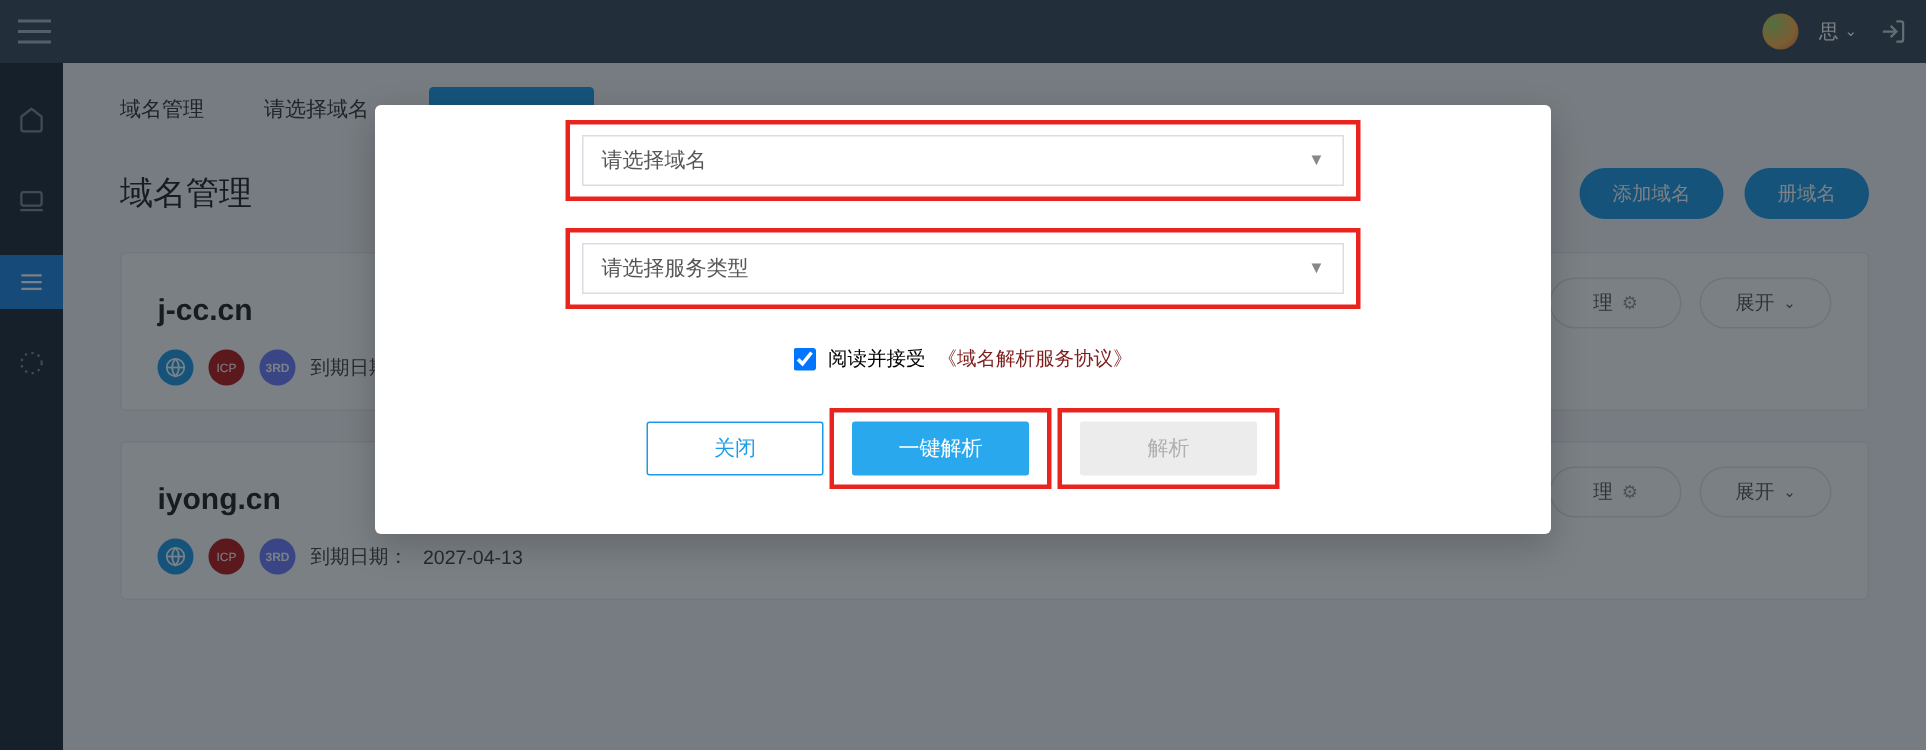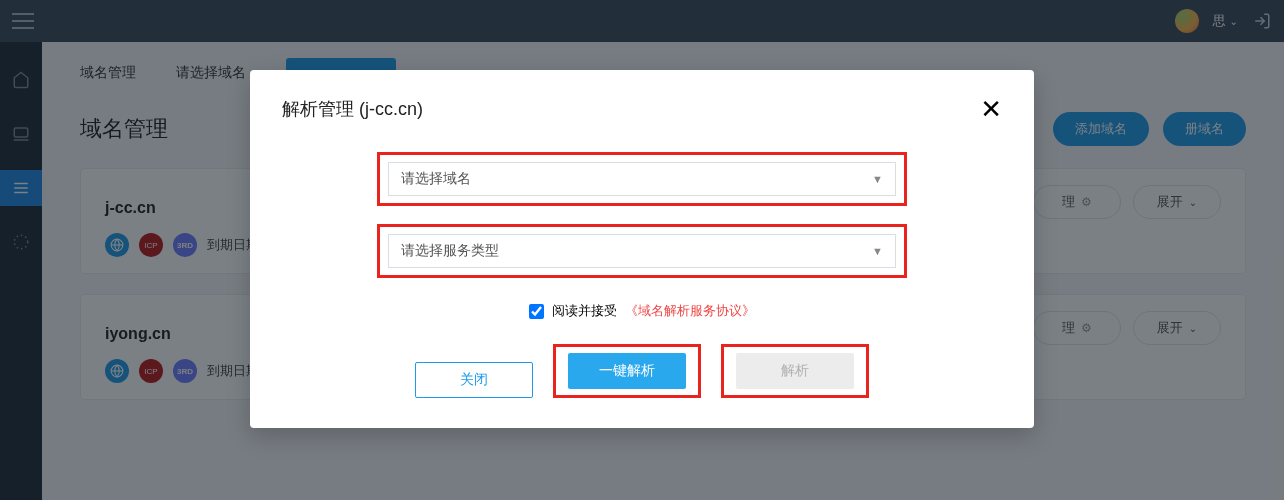--- a/index.html
+++ b/index.html
@@ -29,21 +29,21 @@
     .tabs span { cursor: pointer; }
     .tabbtn { background: #1e9be8; width: 110px; height: 32px; border-radius: 3px; margin-top: -6px; }
 
     .page-header { display: flex; align-items: center; justify-content: space-between; margin: 8px 0 22px; }
     .page-title { font-size: 22px; font-weight: 400; color: #222; }
     .hdr-actions { display: flex; gap: 14px; }
     .pill-btn { height: 34px; padding: 0 22px; border-radius: 17px; background: #1e9be8; color: #fff; font-size: 13px; display: flex; align-items: center; border: none; cursor: pointer; }
 
     .domain-card { background: #fff; border: 1px solid #e8ecee; border-radius: 4px; padding: 16px 24px; margin-bottom: 20px; display: flex; flex-direction: column; gap: 14px; position: relative; }
     .card-head { display: flex; justify-content: space-between; align-items: center; }
-    .domain-name { font-size: 16px; font-weight: 600; color: #222; margin-top: 11px; }
+    .domain-name { font-size: 20px; font-weight: 600; color: #222; margin-top: 11px; }
     .card-actions { display: flex; gap: 12px; }
     .ghost-btn { height: 34px; min-width: 88px; border: 1px solid #dfe4e8; border-radius: 17px; background: #fff; color: #555; font-size: 13px; display: flex; align-items: center; justify-content: center; gap: 6px; cursor: pointer; }
     .gear{font-size:12px;opacity:.6}
     .card-meta { display: flex; align-items: center; gap: 10px; font-size: 13px; color: #444; }
     .badge { width: 24px; height: 24px; border-radius: 50%; display: flex; align-items: center; justify-content: center; font-size: 8px; color: #fff; }
     .b-globe { background: #1e9be8; }
     .b-icp { background: #b91c1c; }
     .b-3rd { background: #6f7cff; font-weight: bold; }
 
     
@@ -53,23 +53,23 @@
     .m-title { font-size: 18px; color: #222; }
     .close-x { font-size: 26px; cursor: pointer; line-height: 1; font-weight: 300; }
     .m-body { padding: 10px 96px 30px; display: flex; flex-direction: column; align-items: center; }
 
     .select-wrap { width: 530px; height: 54px; border: 3px solid #e9241e; display: flex; align-items: center; margin-bottom: 18px; position: relative; }
     .select-inner { flex: 1; height: 34px; margin: 0 8px; border: 1px solid #d8dee3; display: flex; align-items: center; padding: 0 12px; color: #555; font-size: 14px; justify-content: space-between; cursor: pointer; }
     .select-caret { font-size: 11px; color: #888; }
 
     .agree-row { display: flex; align-items: center; gap: 8px; font-size: 13px; margin: 6px 0 24px; }
     .agree-row input { width: 15px; height: 15px; }
-    .agree-link { color: #ef4444; cursor: pointer; }
-
-    .btn-row { display: flex; gap: 20px; align-items: flex-end; }
+    .agree-link { color: #7f1d1d; cursor: pointer; }
+
+    .btn-row { display: flex; gap: 4px; align-items: center; }
     .btn { height: 36px; min-width: 118px; font-size: 14px; border-radius: 2px; cursor: pointer; display: flex; align-items: center; justify-content: center; }
     .btn-ghost { border: 1px solid #1e9be8; color: #1e9be8; background: #fff; }
     .btn-disabled { background: #ececec; color: #b0b0b0; border: none; }
     .btn-primary { background: #2aa8ee; color: #fff; border: none; }
     .red-frame { border: 3px solid #e9241e; padding: 6px 12px; display: flex; }
   </style>
 </head>
 <body>
 
 <div class="topbar">
@@ -188,24 +188,20 @@
       <div class="badge b-icp">ICP</div>
       <div class="badge b-3rd">3RD</div>
       <span>到期日期：</span>
       <span>2027-04-13</span>
     </div>
   </div>
 </div>
 
 <div class="overlay">
   <div class="modal">
-    <div class="m-head">
-      <div class="m-title">解析管理 (j-cc.cn)</div>
-      <div class="close-x">✕</div>
-    </div>
     <div class="m-body">
       <div class="select-wrap">
         <div class="select-inner">
           <span>请选择域名</span>
           <span class="select-caret">▼</span>
         </div>
       </div>
       <div class="select-wrap">
         <div class="select-inner">
           <span>请选择服务类型</span>

